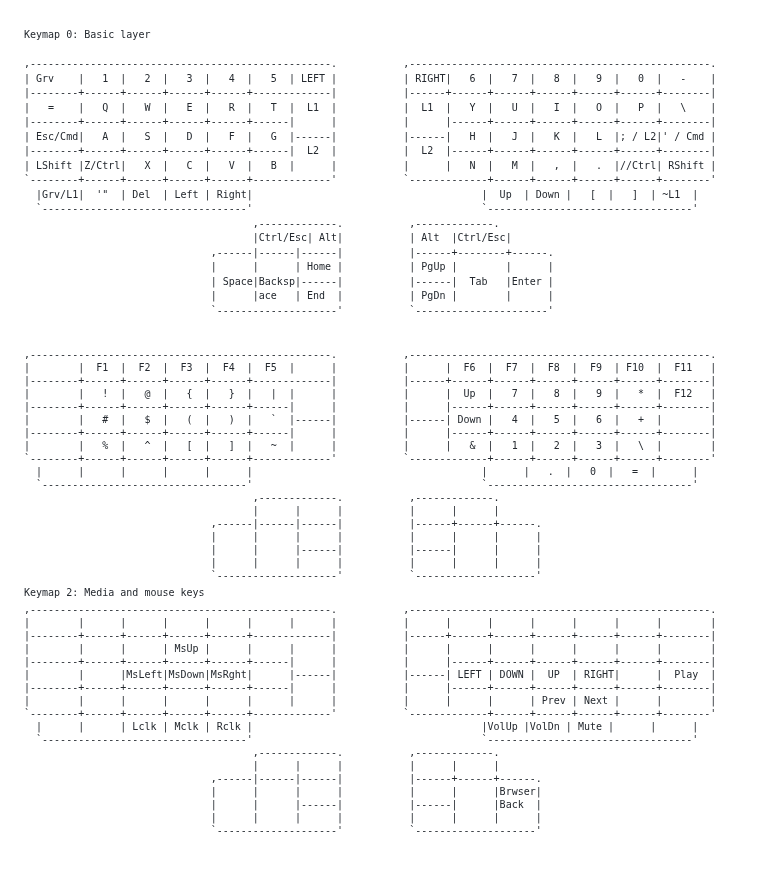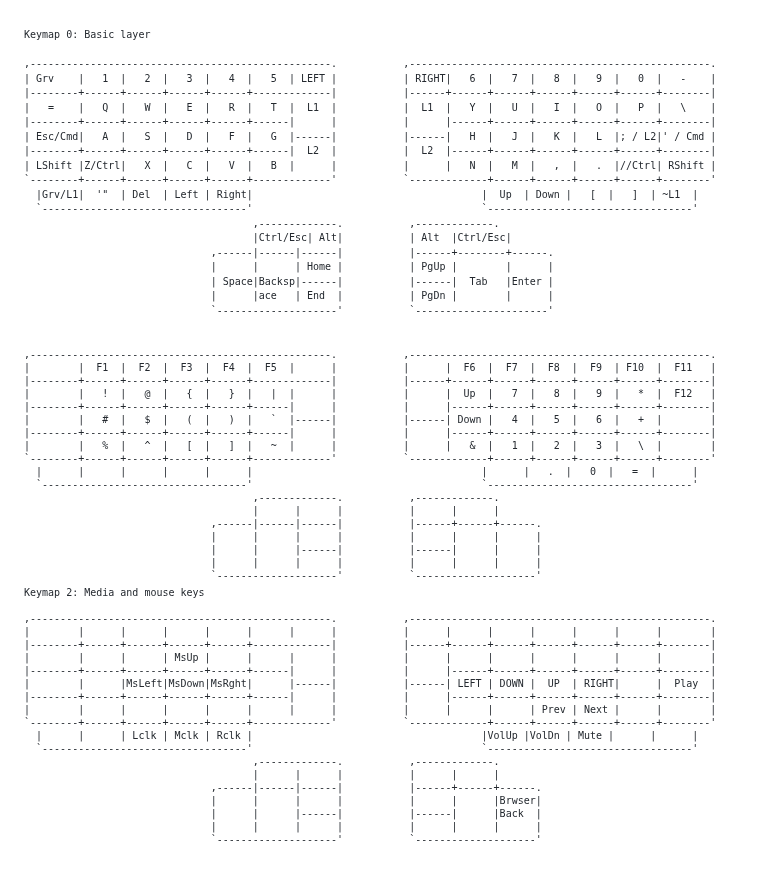--- a/index.html
+++ b/index.html
@@ -29,21 +29,21 @@
     padding: 0;
     font-family: "DejaVu Sans Mono", "Liberation Mono", monospace;
     font-size: 10px;
     white-space: pre;
   }
   
   #sec0 .sec-title { line-height: 14.5px; margin: 0 0 14.5px 0; }
   #sec0 pre.art    { line-height: 14.5px; }
   #sec1 .sec-title { line-height: 13px; margin: 0 0 13px 0; }
   #sec1 pre.art    { line-height: 13px; }
-  #sec2 .sec-title { line-height: 13px; margin: 0 0 13px 0; }
+  #sec2 .sec-title { line-height: 13px; margin: 0 0 4px 0; }
   #sec2 pre.art    { line-height: 13px; }
   #sec0 { margin-bottom: 30px; }
   #sec1 { margin-bottom: 4px; }
   #sec2 { margin-bottom: 0; }
 </style>
 </head>
 <body>
 
 <div class="doc">
 

